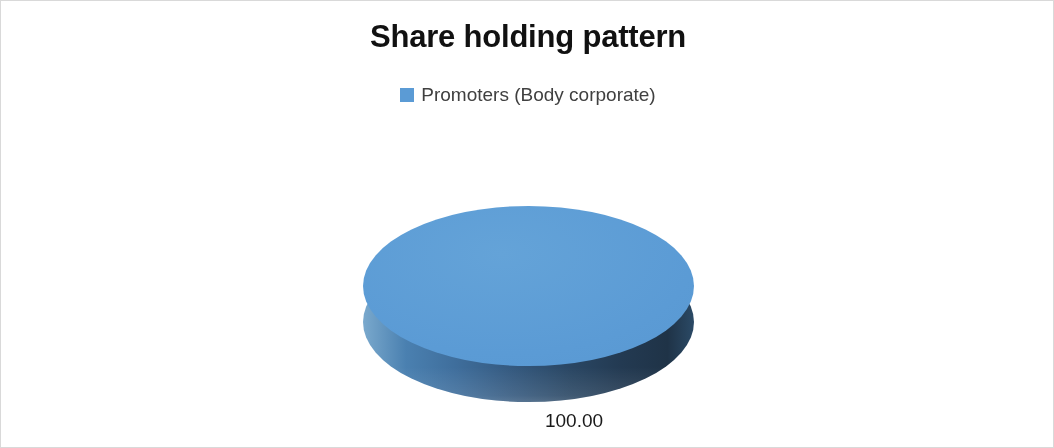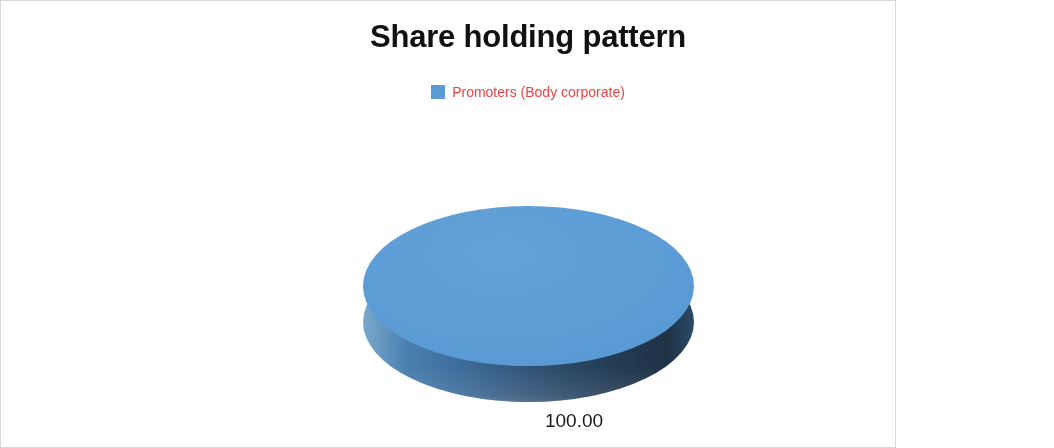--- a/index.html
+++ b/index.html
@@ -6,21 +6,21 @@
     margin: 0;
     padding: 0;
     background: #ffffff;
   }
   body {
     font-family: "Liberation Sans", sans-serif;
   }
 
   #chart-frame {
     position: relative;
-    width: 896px;
+    width: 1054px;
     height: 448px;
     box-sizing: border-box;
     background: #ffffff;
     border: 1px solid #d9d9d9;
     overflow: hidden;
   }
 
   
   #chart-title {
     position: absolute;
@@ -53,22 +53,22 @@
     gap: 7px;
   }
   .legend-swatch {
     width: 14px;
     height: 14px;
     background: #5b9bd5;
     display: inline-block;
     flex: 0 0 auto;
   }
   .legend-label {
-    font-size: 14px;
-    color: #ef4444;
+    font-size: 19px;
+    color: #404040;
     line-height: 1;
     white-space: nowrap;
   }
 
   
   #pie-wrap {
     position: absolute;
     left: 362px;
     top: 205px;
     width: 331px;

